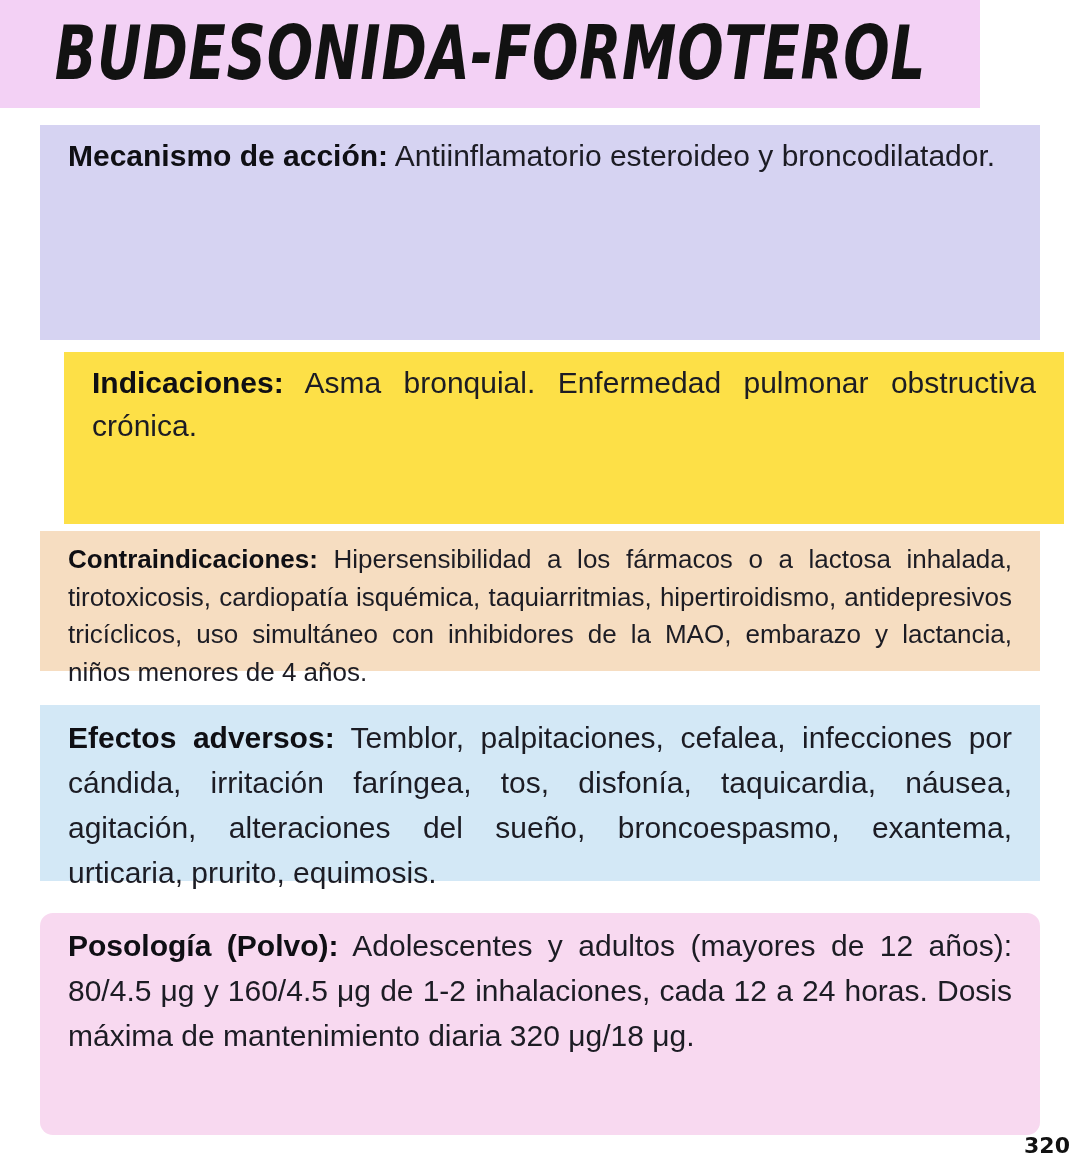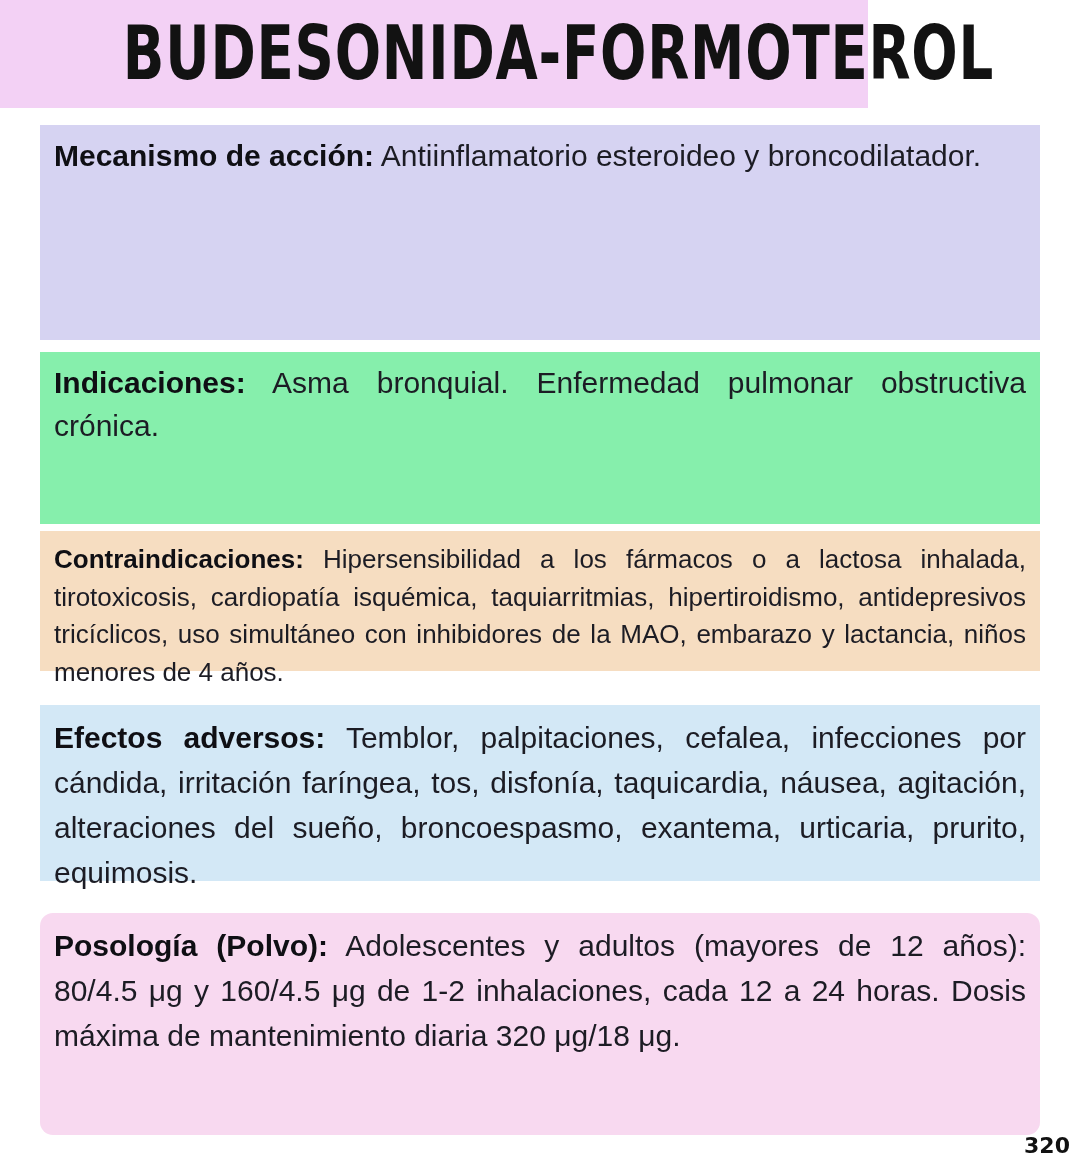--- a/index.html
+++ b/index.html
@@ -18,41 +18,43 @@
     width: 1080px;
     height: 1164px;
     background: #ffffff;
   }
 
   
   .title-band {
     position: absolute;
     left: 0;
     top: 0;
-    width: 868px;
+    width: 980px;
     height: 108px;
     display: flex;
     align-items: center;
+    justify-content: center;
+    font-style: italic;
   }
   .title-band h1 {
     font-family: "DejaVu Sans", sans-serif;
     font-weight: 800;
     font-size: 70px;
     letter-spacing: 1px;
     color: #121212;
     transform: scale(0.78, 1.06);
     white-space: nowrap;
   }
 
   
   .box {
     position: absolute;
     left: 40px;
     width: 1000px;
-    padding: 10px 14px;
+    padding: 10px 28px;
     text-align: justify;
   }
   .box p {
     line-height: 1.42;
     font-size: 30px;
     color: #1c1c24;
   }
   .box p strong {
     font-weight: 700;
     color: #0f0f14;
@@ -87,21 +89,21 @@
     <h1>BUDESONIDA-FORMOTEROL</h1>
   </header>
 
   <section class="box box-mecanismo" style="background-color: rgb(214, 211, 242);">
     <p>
       <strong>Mecanismo de acción:</strong>
       <span>Antiinflamatorio esteroideo y broncodilatador.</span>
     </p>
   </section>
 
-  <section class="box box-indicaciones" style="background-color: #86efac;">
+  <section class="box box-indicaciones" style="background-color: #fde047; margin-left: 24px;">
     <p>
       <strong>Indicaciones:</strong>
       <span>Asma bronquial. Enfermedad pulmonar obstructiva crónica.</span>
     </p>
   </section>
 
   <section class="box box-contra" style="background-color: rgb(246, 221, 193);">
     <p>
       <strong>Contraindicaciones:</strong>
       <span>Hipersensibilidad a los fármacos o a lactosa inhalada, tirotoxicosis, cardiopatía isquémica, taquiarritmias, hipertiroidismo, antidepresivos tricíclicos, uso simultáneo con inhibidores de la MAO, embarazo y lactancia, niños menores de 4 años.</span>

